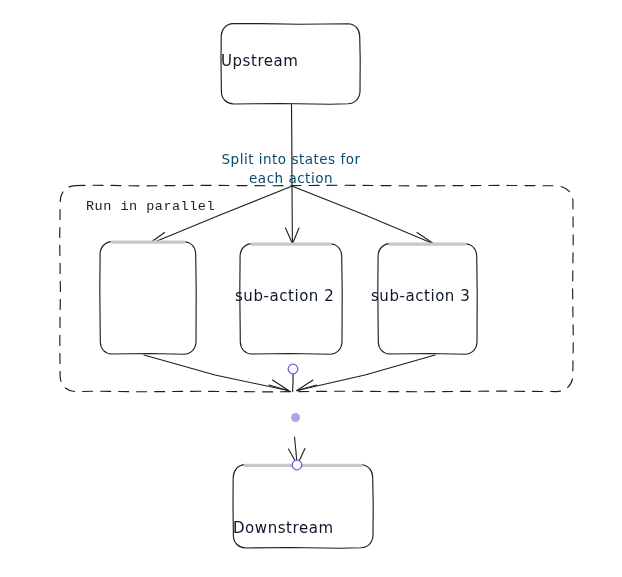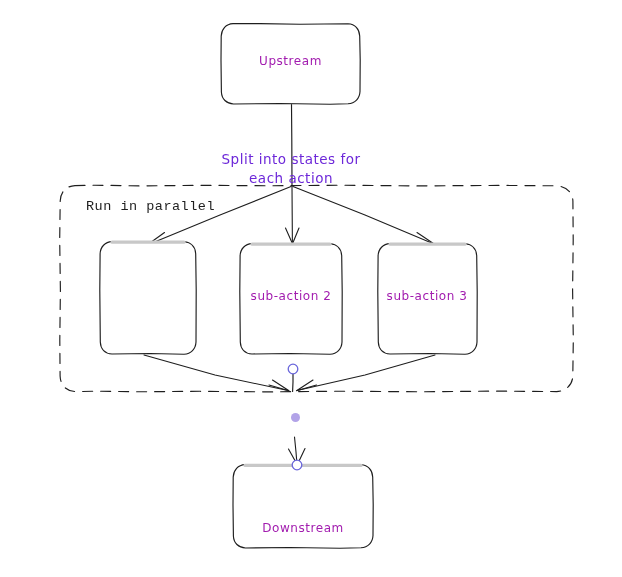--- a/index.html
+++ b/index.html
@@ -24,33 +24,32 @@
     top: 0;
     width: 622px;
     height: 577px;
     pointer-events: none;
   }
   #canvas svg.layer * {
     pointer-events: auto;
   }
   .node-label {
     position: absolute;
-    text-align: center;
-    color: #a21caf;
+    color: #0f172a;
     font-family: "DejaVu Sans", sans-serif;
-    font-size: 12px;
+    font-size: 15px;
     letter-spacing: 0.55px;
     line-height: 18px;
     white-space: pre-line;
     user-select: none;
   }
   .edge-label {
     position: absolute;
     text-align: center;
-    color: #6d28d9;
+    color: #0c4a6e;
     font-family: "DejaVu Sans", sans-serif;
     font-size: 13.5px;
     letter-spacing: 0.5px;
     line-height: 19px;
     white-space: pre-line;
     user-select: none;
   }
   .frame-label {
     position: absolute;
     color: #1e1e1e;

